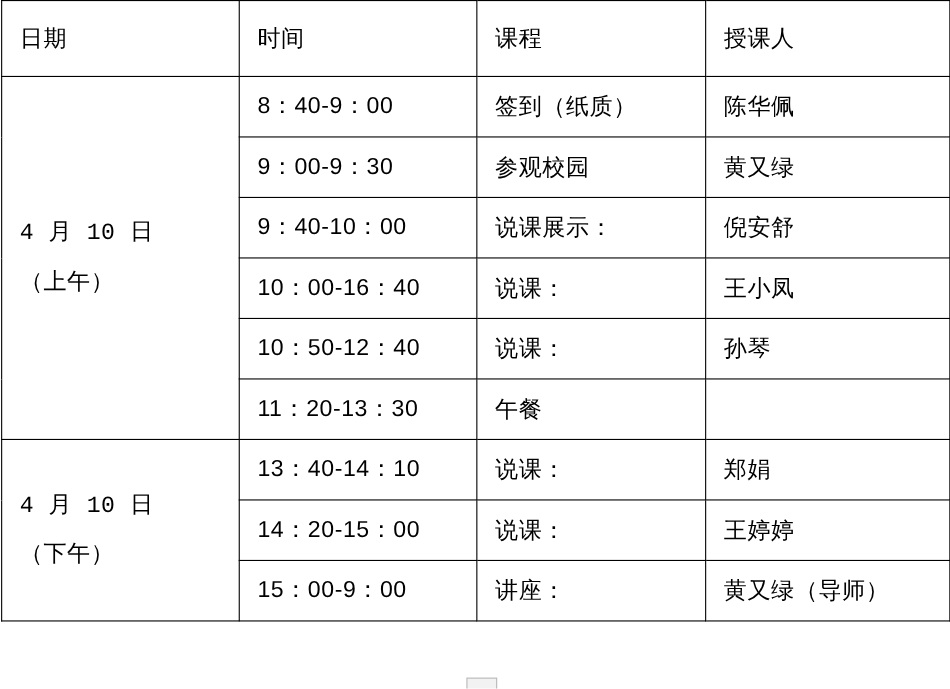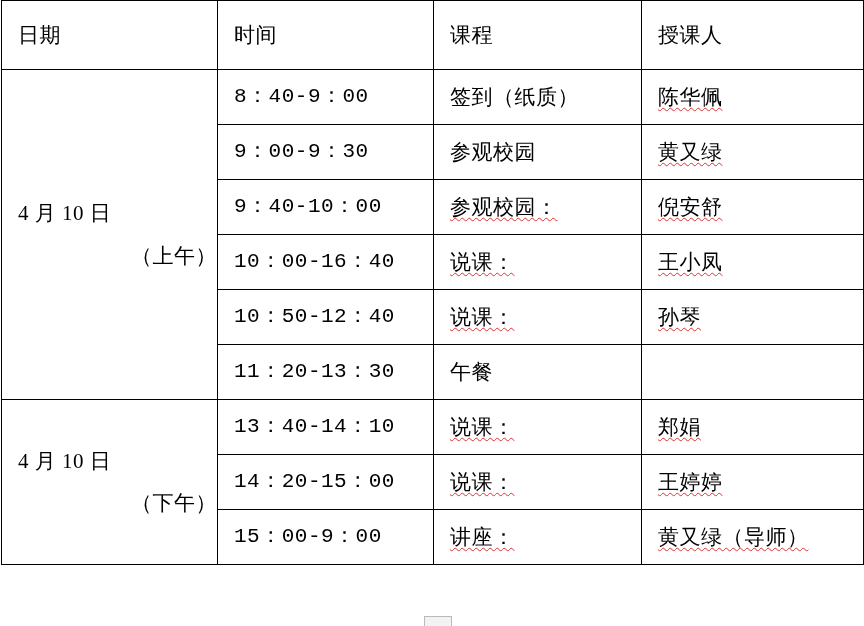--- a/index.html
+++ b/index.html
@@ -42,28 +42,27 @@
 
   tr.head td {
     height: 68px;
   }
   tr.row td {
     height: 54px;
   }
   td.date-cell {
     vertical-align: middle;
   }
-  .date-line1 { display: block; margin-bottom: 14px; }
-  .date-line2 { display: block; text-align: right; }
+  .date-line1 { display: block; margin-bottom: 14px; font-family: Liberation Mono, monospace; }
+  .date-line2 { display: block; }
 
   .time-text {
-    font-family: Liberation Mono, monospace;
+    font-family: Liberation Sans, sans-serif;
   }
   .underline-red {
-    text-decoration: underline;
     text-decoration-color: #e03030;
     text-decoration-style: wavy;
     text-decoration-thickness: 1px;
     text-underline-offset: 3px;
   }
   .bottom-mark {
     position: absolute;
     left: 424px;
     top: 616px;
     width: 26px;
@@ -102,21 +101,21 @@
       </tr>
 
       <tr class="row">
         <td class="time-text">9：00-9：30</td>
         <td>参观校园</td>
         <td><span class="underline-red">黄又绿</span></td>
       </tr>
 
       <tr class="row">
         <td class="time-text">9：40-10：00</td>
-        <td><span class="underline-red">参观校园：</span></td>
+        <td><span class="underline-red">说课展示：</span></td>
         <td><span class="underline-red">倪安舒</span></td>
       </tr>
 
       <tr class="row">
         <td class="time-text">10：00-16：40</td>
         <td><span class="underline-red">说课：</span></td>
         <td><span class="underline-red">王小凤</span></td>
       </tr>
 
       <tr class="row">

